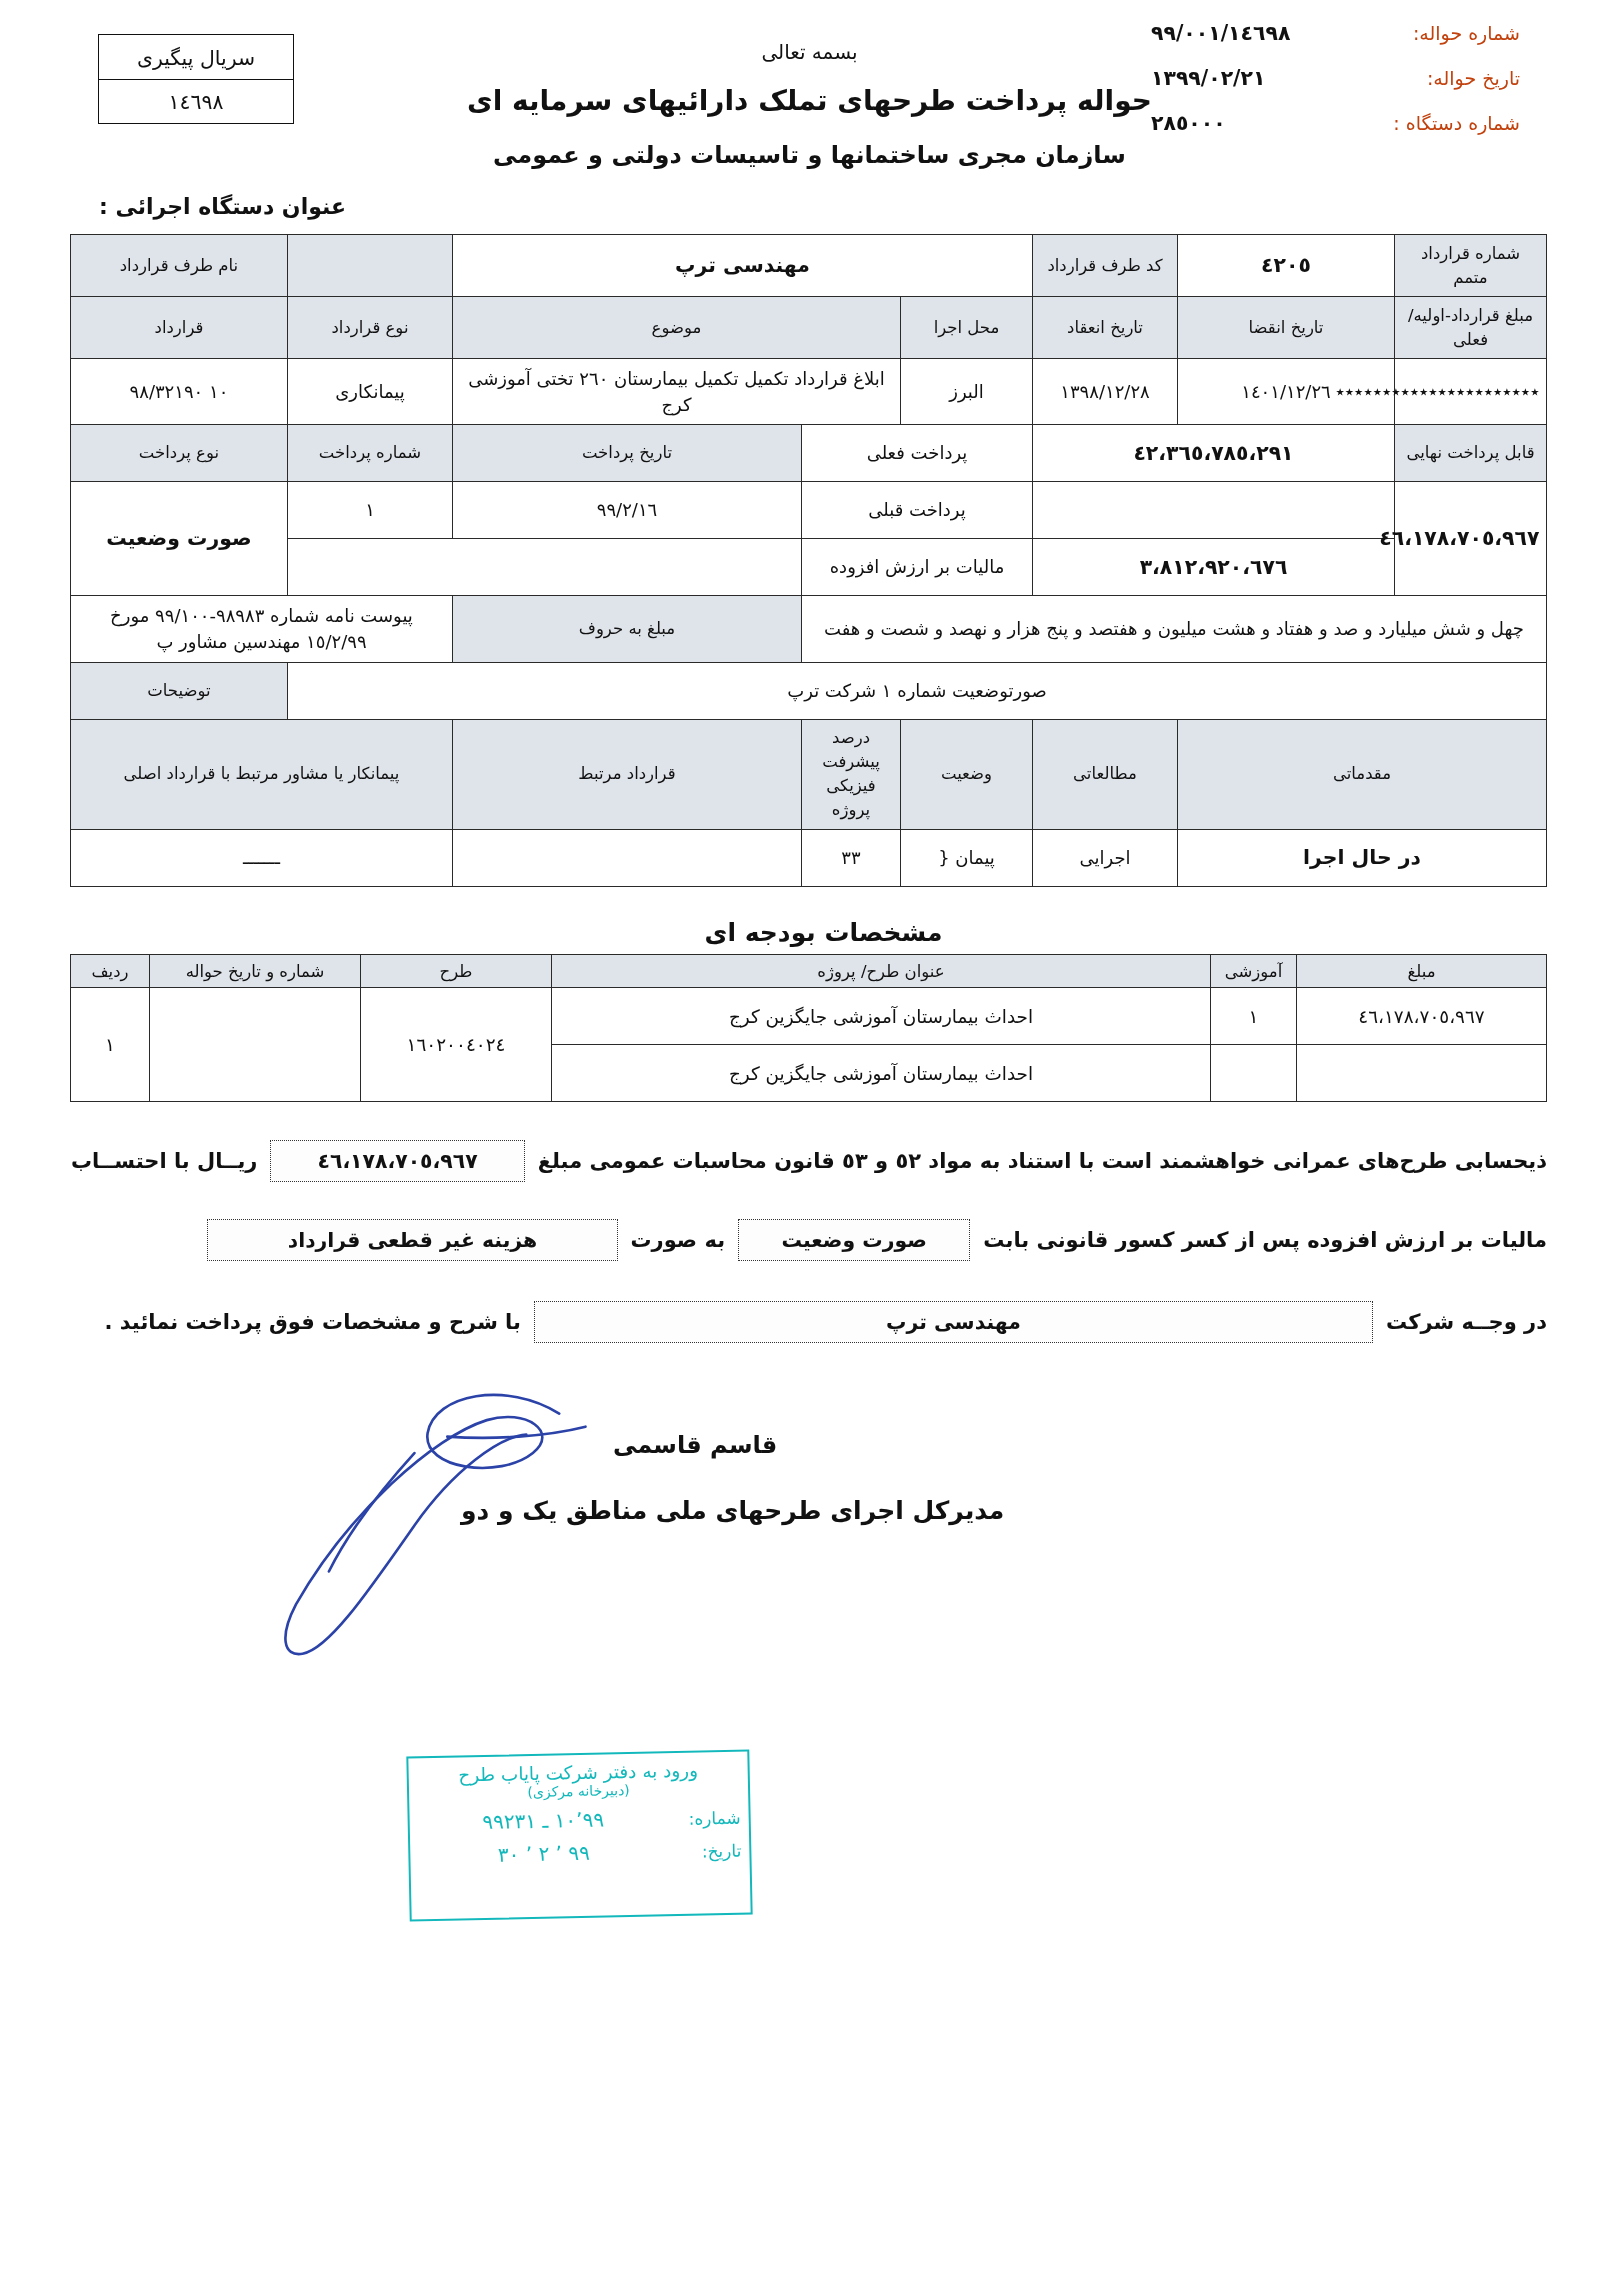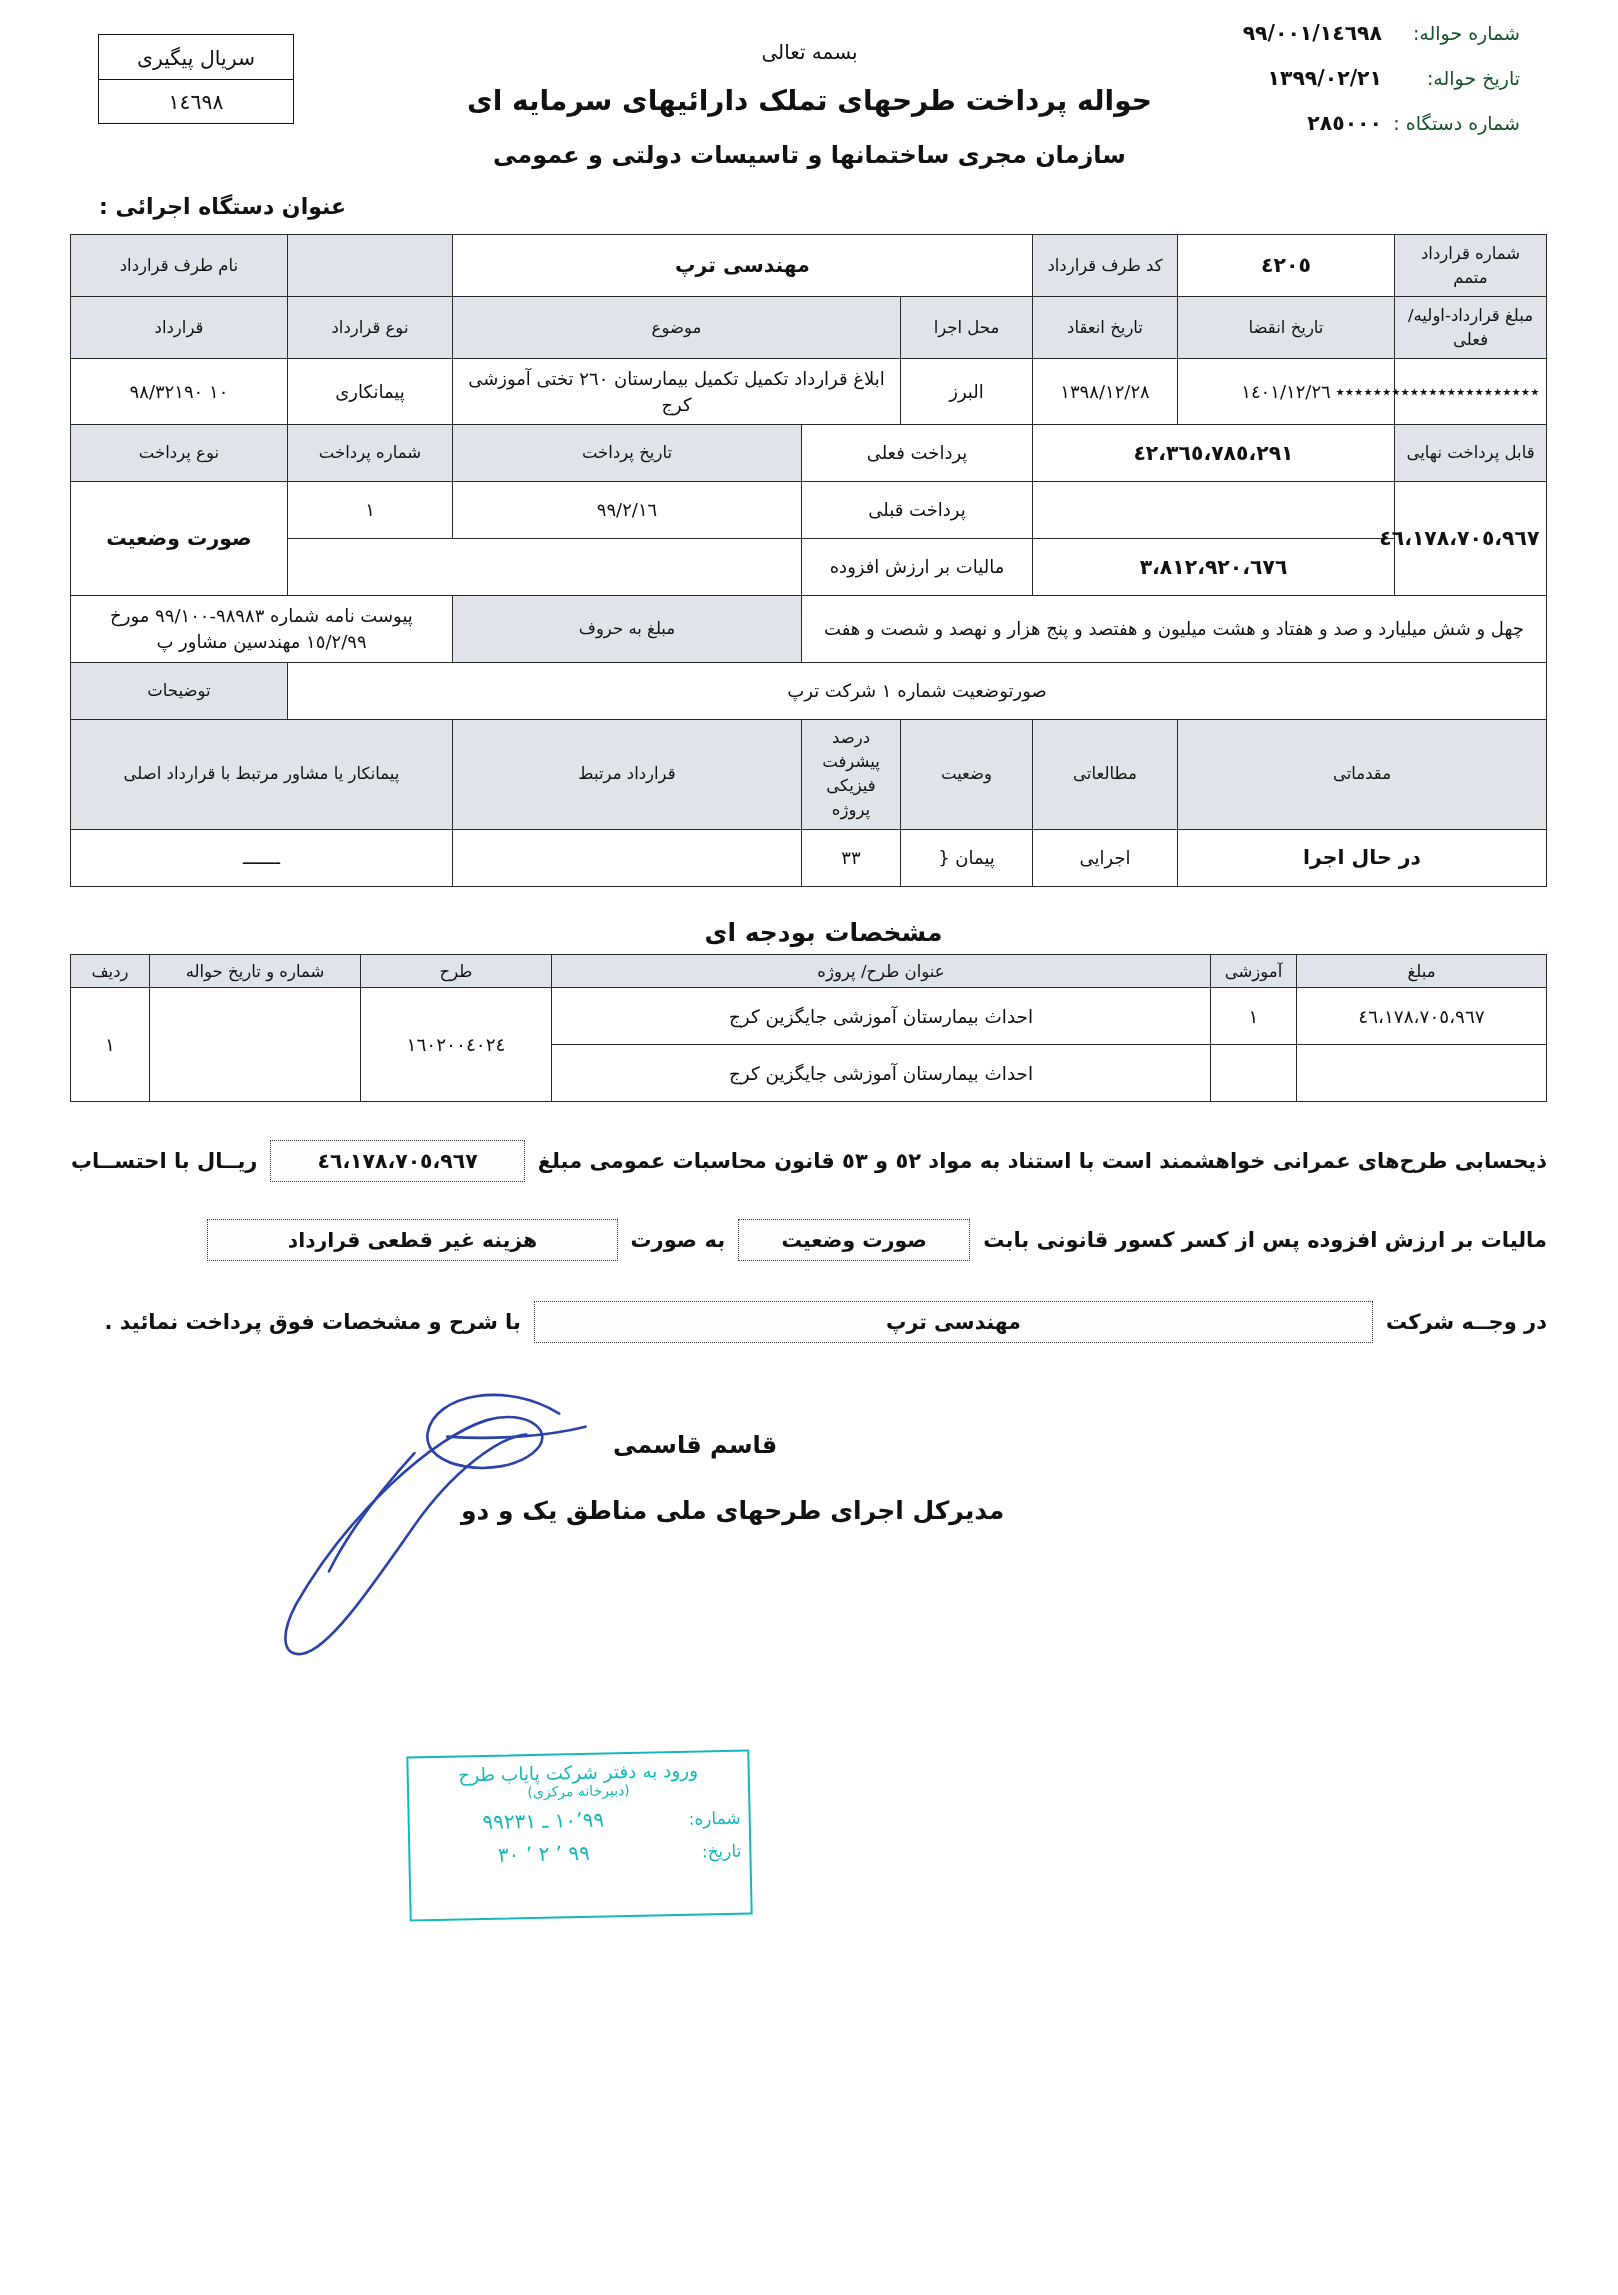--- a/index.html
+++ b/index.html
@@ -40,25 +40,25 @@
   .hdr-row {
     display: flex;
     justify-content: flex-start;
     align-items: baseline;
     margin-bottom: 22.4px;
   }
   .hdr-label {
     width: 138px;
     text-align: right;
     font-size: 19px;
-    color: #14532d;
+    color: #c2410c;
   }
   .hdr-value {
     flex: 1;
-    text-align: right;
+    text-align: left;
     font-size: 20.4px;
     font-weight: bold;
     letter-spacing: 0.7px;
   }
 
   .hdr-center {
     position: absolute;
     top: 40px;
     left: 0;
     right: 0;

